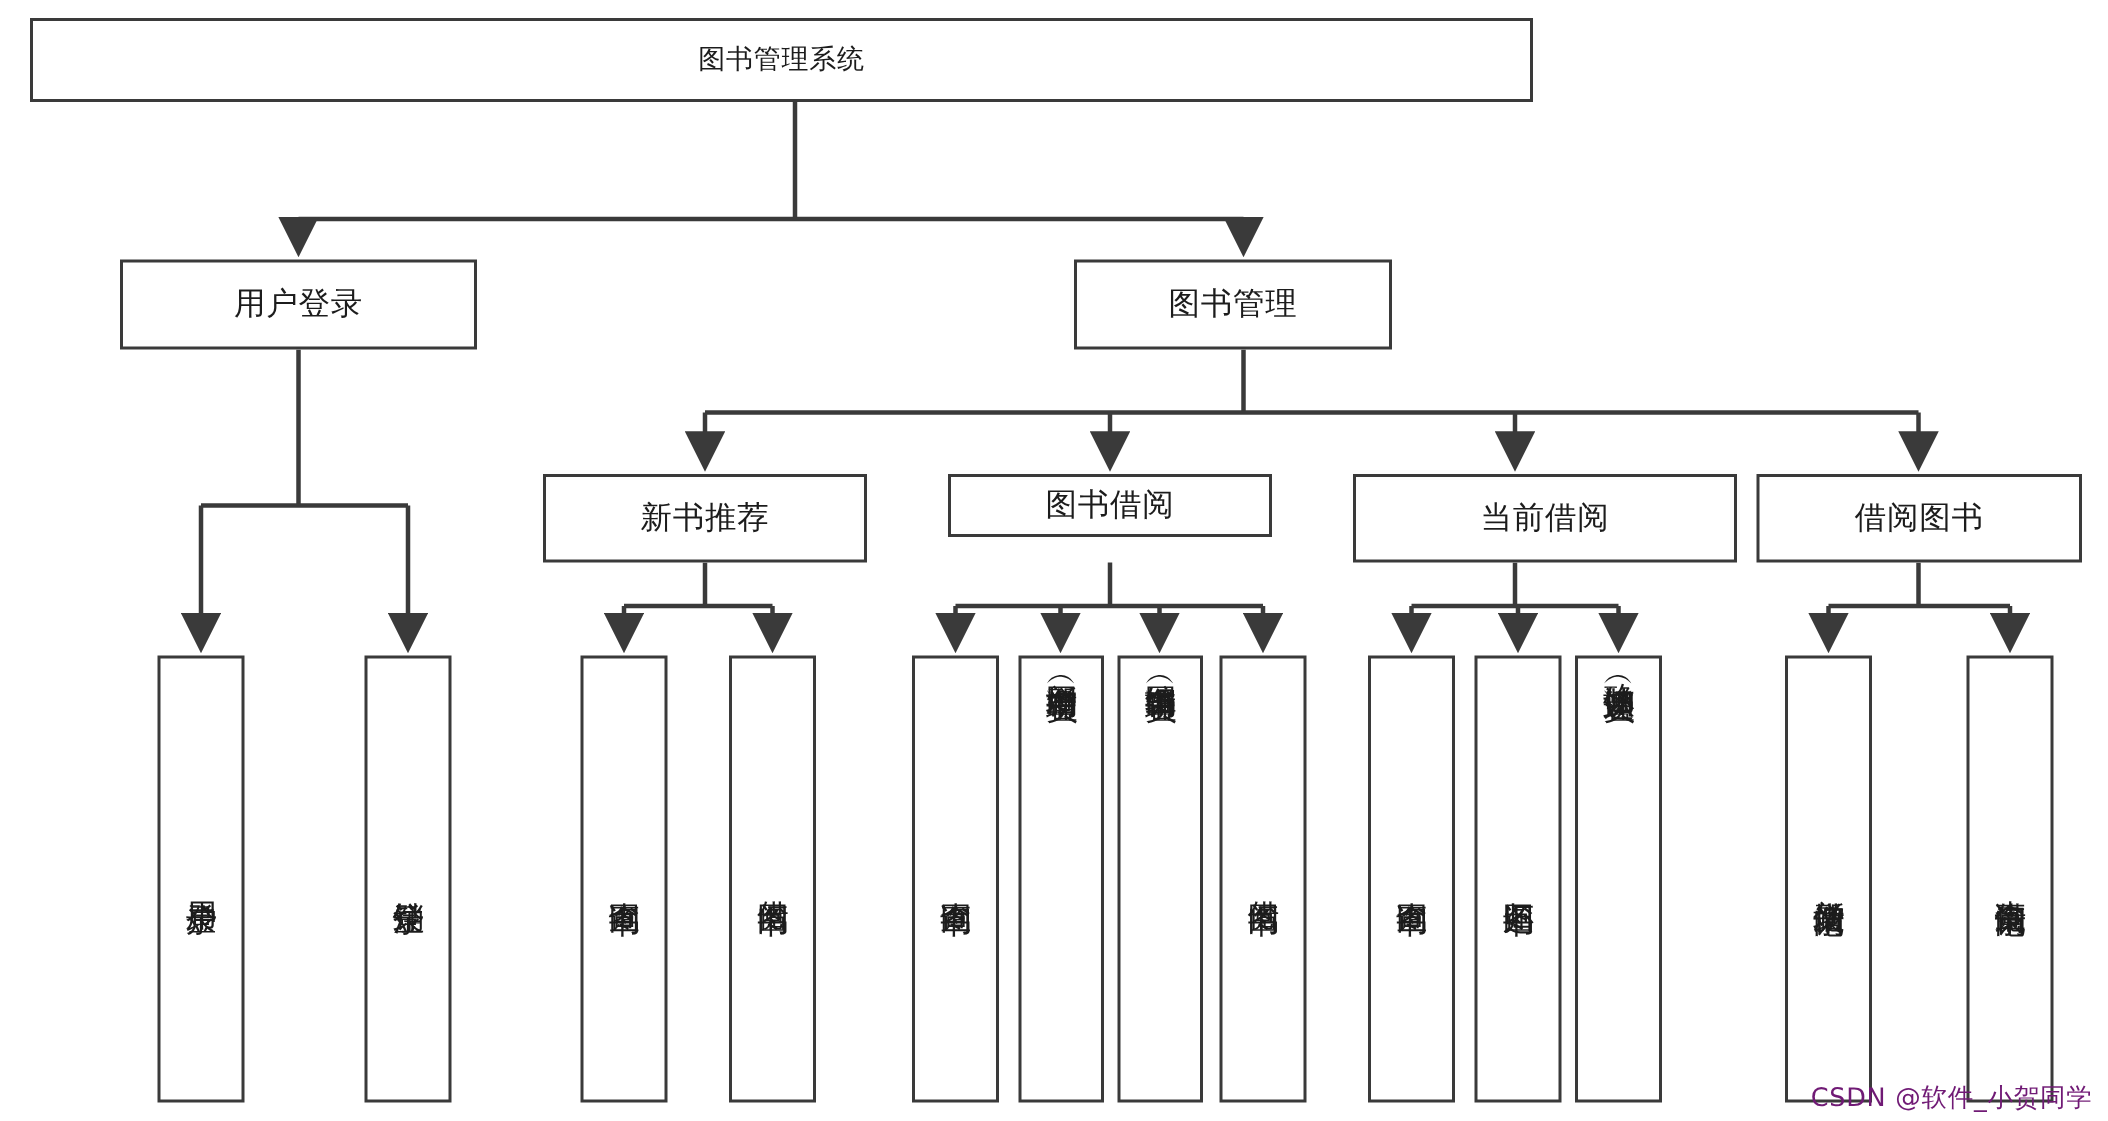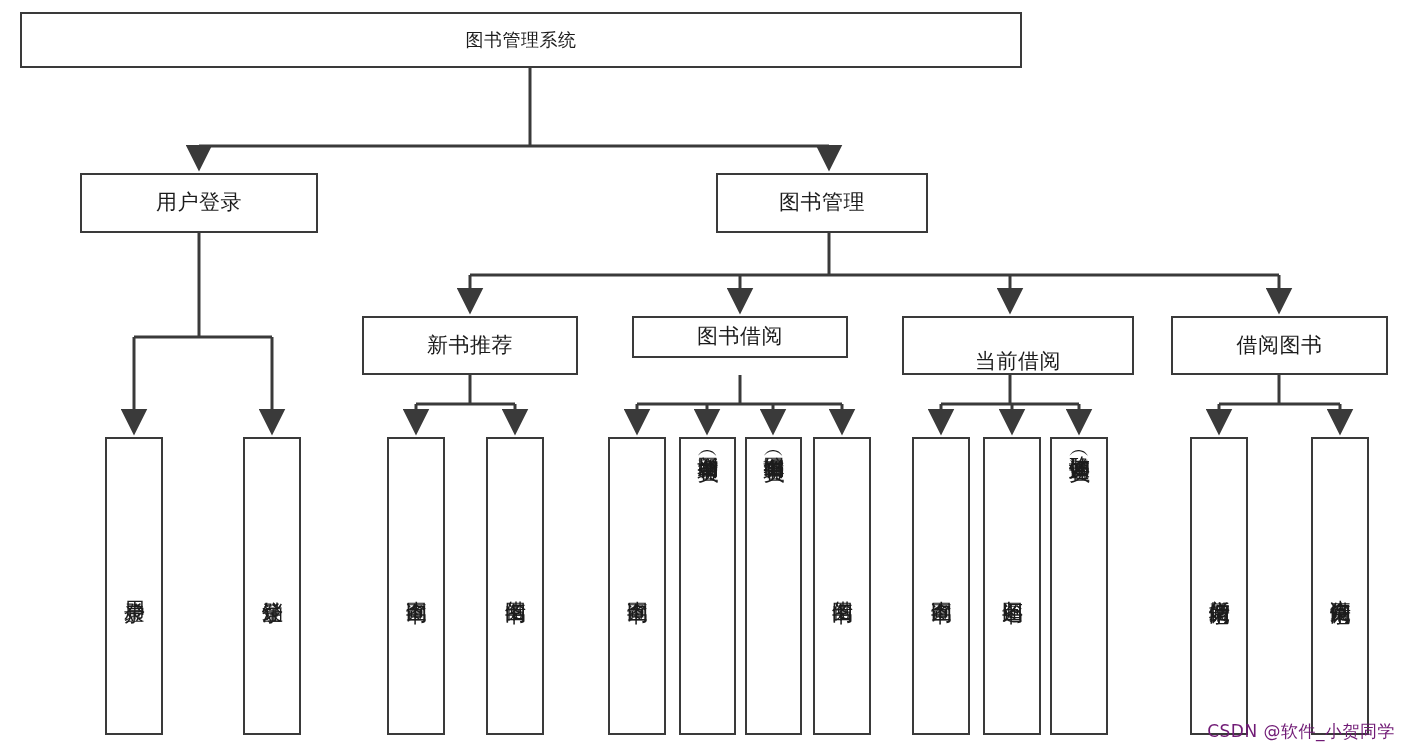--- a/index.html
+++ b/index.html
@@ -144,21 +144,21 @@
   <div class="node h" style="left:716px; top:173px; width:212px; height:60px;">
     <span class="label">图书管理</span>
   </div>
 
   <div class="node h" style="left:362px; top:316px; width:216px; height:59px;">
     <span class="label">新书推荐</span>
   </div>
   <div class="node h" style="left:632px; top:316px; width:216px; height:42px;">
     <span class="label">图书借阅</span>
   </div>
-  <div class="node h" style="left:902px; top:316px; width:232px; height:59px;align-items:flex-end;">
+  <div class="node h" style="left:902px; top:316px; width:256px; height:59px;">
     <span class="label">当前借阅</span>
   </div>
   <div class="node h" style="left:1171px; top:316px; width:217px; height:59px;">
     <span class="label">借阅图书</span>
   </div>
 
   <div class="node v center" style="left:105px; top:437px; width:58px; height:298px;">
     <span class="label">用户登录</span>
   </div>
   <div class="node v center" style="left:243px; top:437px; width:58px; height:298px;">

